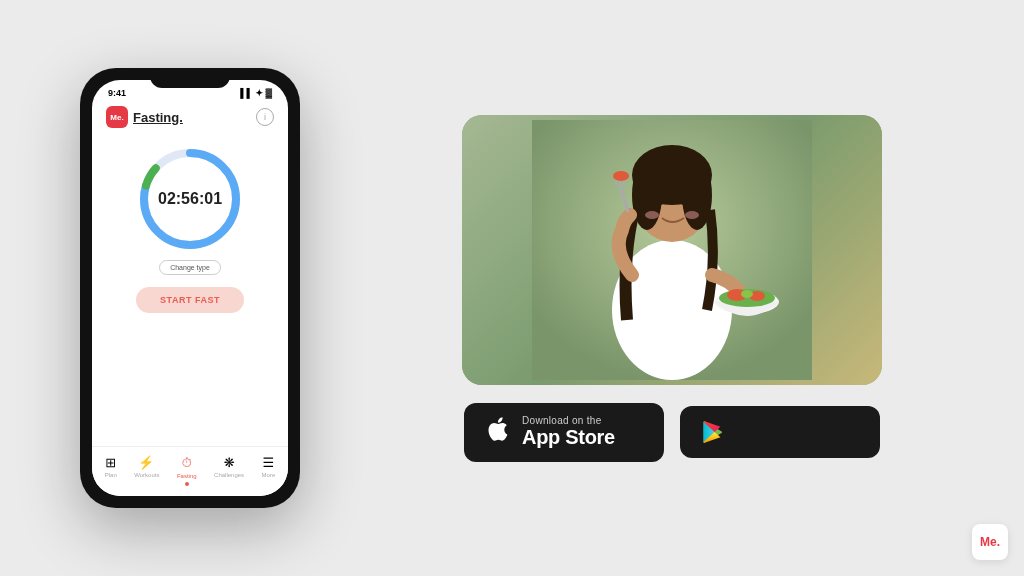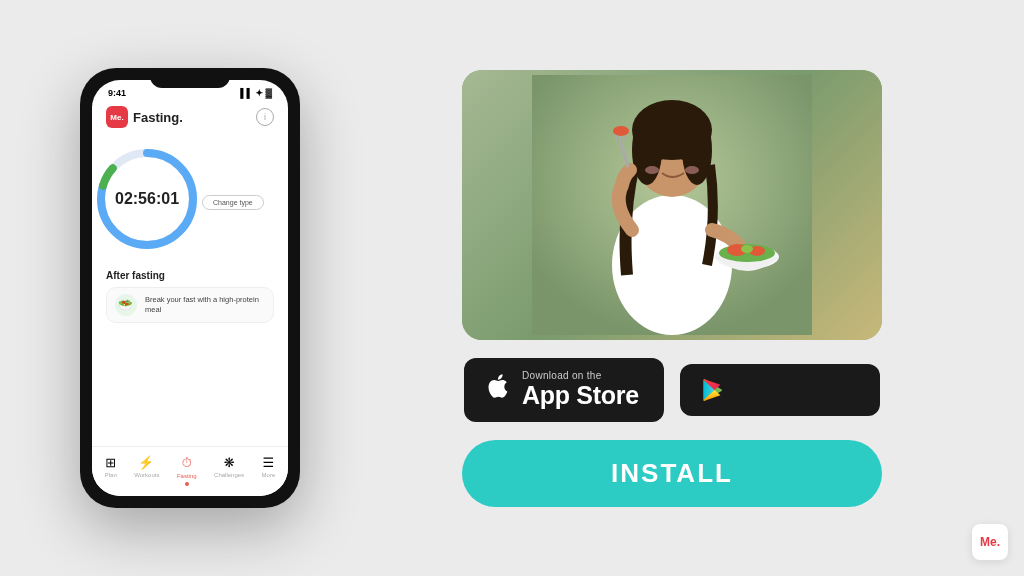--- a/index.html
+++ b/index.html
@@ -97,36 +97,38 @@
       justify-content: center;
       color: white;
       font-size: 8px;
       font-weight: 800;
     }
 
     .app-name {
       font-size: 13px;
       font-weight: 700;
       color: #222;
+      text-decoration: underline;
     }
 
     .info-icon {
       width: 18px;
       height: 18px;
       border: 1.5px solid #aaa;
       border-radius: 50%;
       display: flex;
       align-items: center;
       justify-content: center;
       font-size: 9px;
       color: #aaa;
     }
 
     .timer-section {
       display: flex;
+      flex-direction: column;
       align-items: center;
       padding: 8px 0;
     }
 
     .timer-circle-container {
       position: relative;
       width: 110px;
       height: 110px;
     }
 
@@ -345,21 +347,21 @@
       flex-direction: column;
     }
 
     .store-btn-top-text {
       font-size: 10px;
       color: #ccc;
       letter-spacing: 0.3px;
     }
 
     .store-btn-main-text {
-      font-size: 25px;
+      font-size: 20px;
       font-weight: 600;
       color: white;
       letter-spacing: -0.3px;
     }
 
     
     .play-icon {
       width: 28px;
       height: 28px;
     }
@@ -431,28 +433,22 @@
               <circle cx="55" cy="55" r="46" fill="none" stroke="#4caf50" stroke-width="8" stroke-dasharray="20 269" stroke-dashoffset="-230" stroke-linecap="round"></circle>
             </svg>
             <div class="timer-text">
               <div class="timer-display">02:56:01</div>
             </div>
           </div>
           <button class="change-type-btn">Change type</button>
         </div>
 
 
-
-        <div class="after-fasting-section">
-          <div class="after-fasting-title">After fasting</div>
-          <div class="after-fasting-card">
-            <div class="food-icon-circle">🥗</div>
-            <div class="card-text">Break your fast with a high-protein meal</div>
-          </div>
-        </div>
+        <button class="start-fast-btn">START FAST</button>
+
 
         <div class="phone-bottom-nav">
           <div class="nav-item">
             <span class="nav-icon">⊞</span>
             <span class="nav-label">Plan</span>
           </div>
           <div class="nav-item">
             <span class="nav-icon">⚡</span>
             <span class="nav-label">Workouts</span>
           </div>
@@ -566,19 +562,18 @@
           </defs>
           <path d="M3 20.5v-17c0-.83 1-.83 1.5-.5l14 8.5c.5.3.5 1 0 1.3L4.5 21c-.5.33-1.5.33-1.5-.5z" fill="url(#pg4)"></path>
           <path d="M3 3.5L12.5 12 3 20.5V3.5z" fill="url(#pg1)"></path>
           <path d="M3 3.5l9.5 8.5L17.5 7.5 4.5 3C4 2.67 3 2.67 3 3.5z" fill="url(#pg3)"></path>
           <path d="M3 20.5l9.5-8.5L17.5 16.5 4.5 21c-.5.33-1.5.33-1.5-.5z" fill="url(#pg2)"></path>
         </svg>
       </div>
 
     </div>
 
-    <button class="install-button">INSTALL</button>
 
   </div>
 
   <div class="watermark">Me.</div>
 
 </div>
 
 </body></html>

